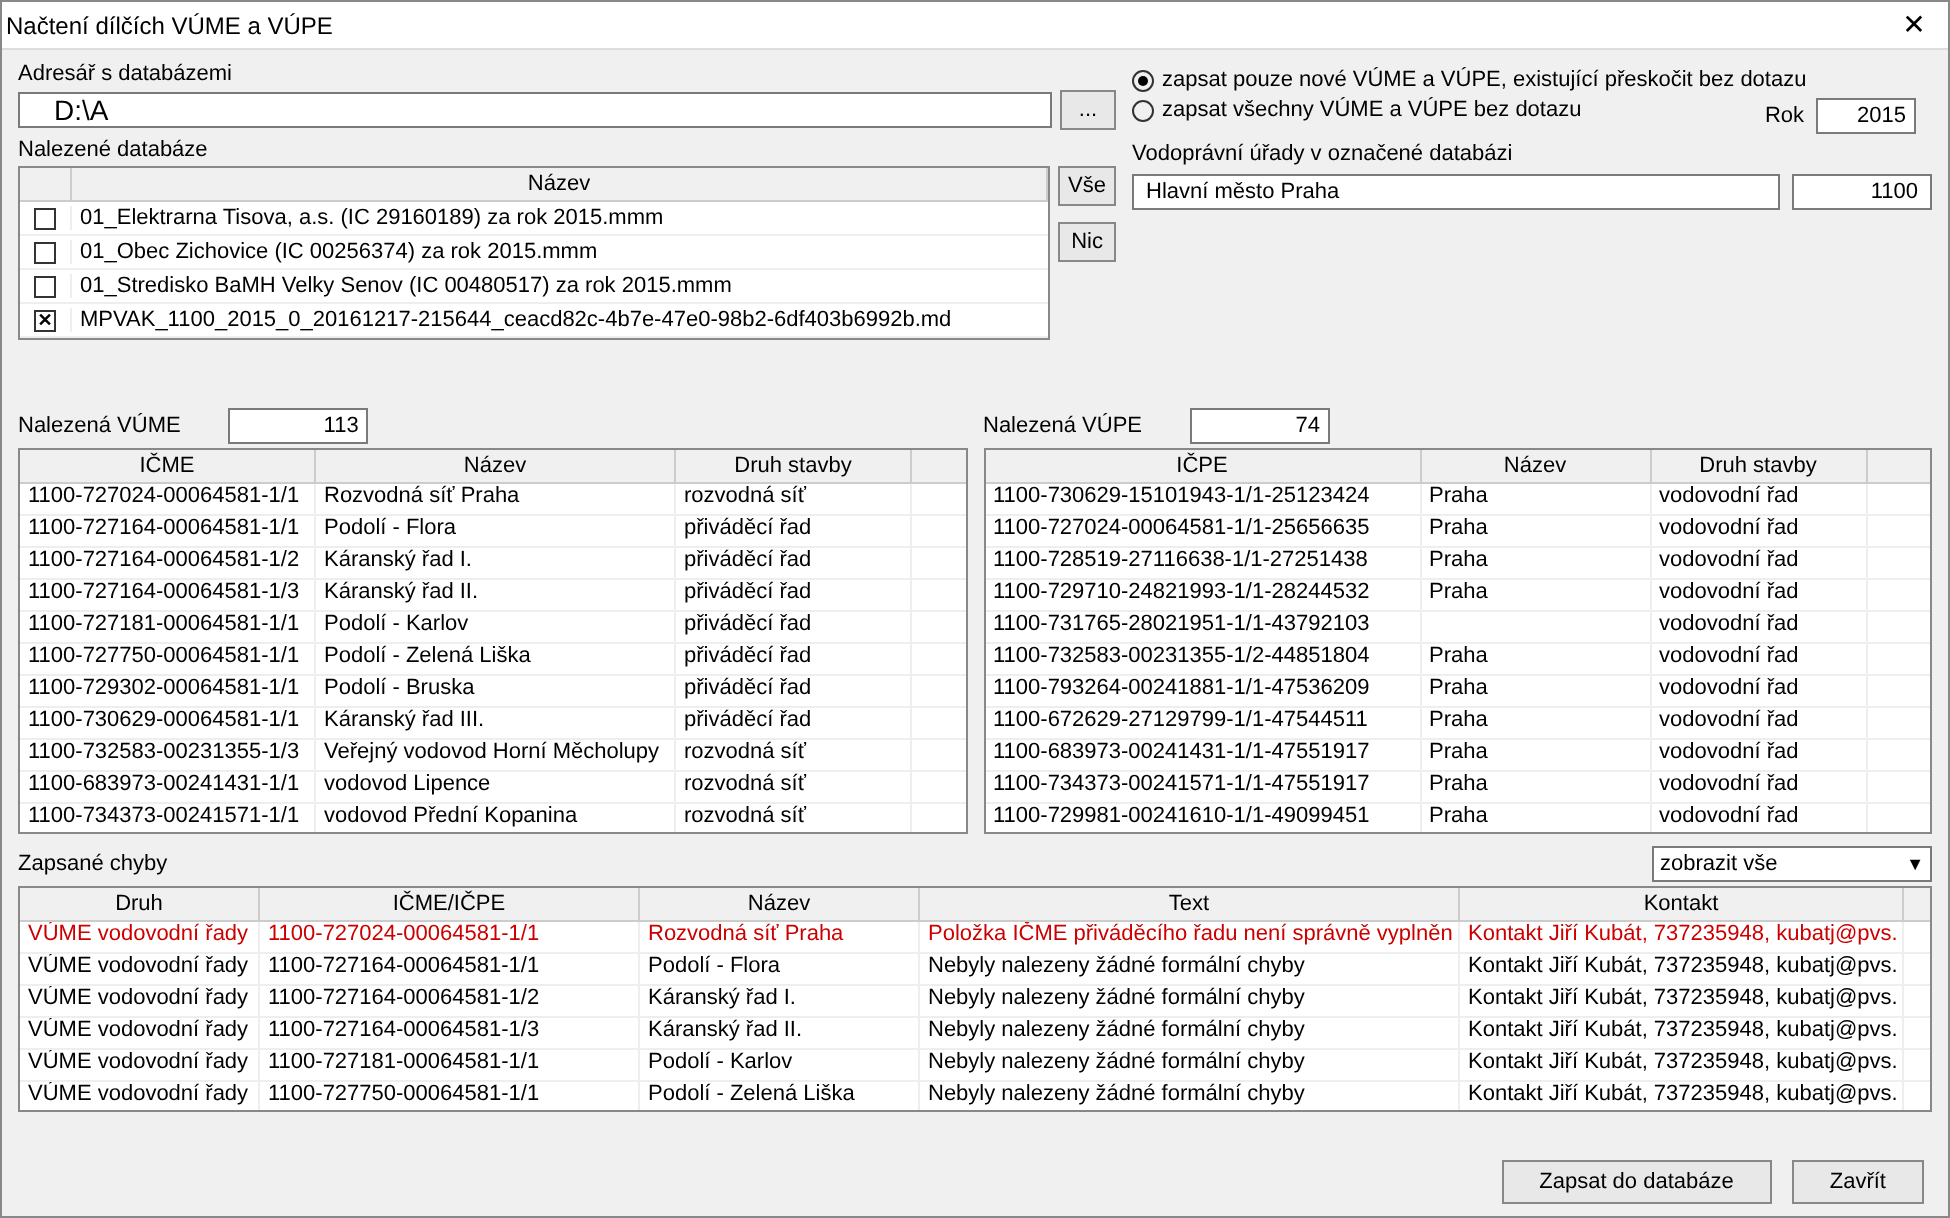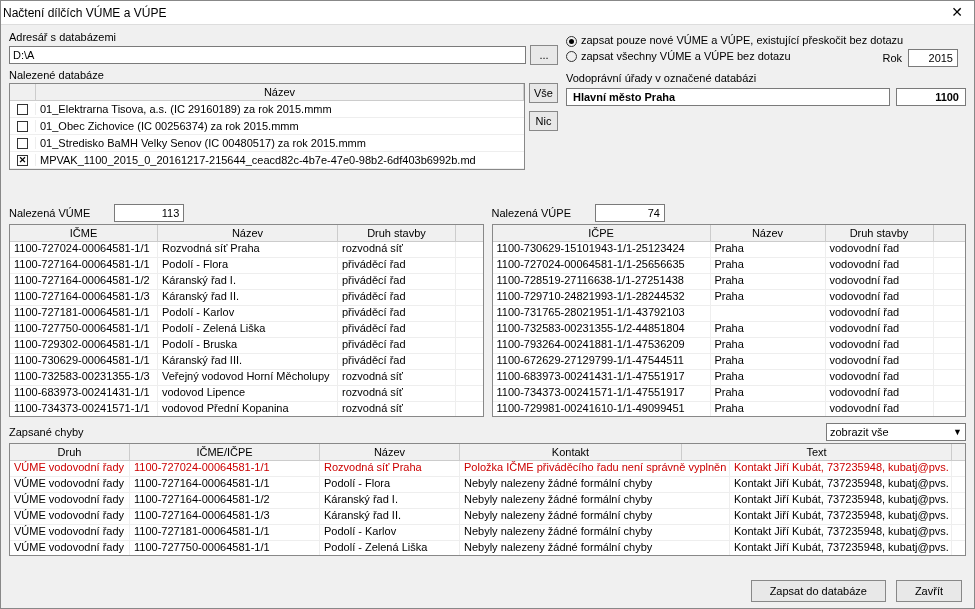--- a/index.html
+++ b/index.html
@@ -7,21 +7,21 @@
 .window { width: 975px; height: 609px; background: #f0f0f0; border: 1px solid #888; display: flex; flex-direction: column; }
 .titlebar { height: 24px; background: #fff; display: flex; align-items: center; justify-content: space-between; padding: 0 2px; border-bottom: 1px solid #ddd; }
 .titlebar-text { font-size: 12px; }
 .close-btn { width: 30px; height: 20px; text-align: center; line-height: 18px; font-size: 14px; cursor: pointer; }
 .content { flex: 1; padding: 6px 8px; overflow: hidden; display: flex; flex-direction: column; }
 .top-section { display: flex; gap: 8px; }
 .left-top { flex: 1; }
 .right-top { width: 400px; }
 .label { font-size: 11px; margin-bottom: 2px; display: block; }
 .input-row { display: flex; align-items: center; gap: 4px; margin-bottom: 4px; }
-.text-input { height: 18px; border: 1px solid #7a7a7a; padding: 0 3px; font-size: 11px; background: #fff; }
+.text-input { height: 18px; border: 1px solid #7a7a7a; padding: 0 17px; font-size: 14px; background: #fff; }
 .small-btn { height: 20px; min-width: 28px; border: 1px solid #888; background: #e8e8e8; font-size: 11px; cursor: pointer; padding: 0 4px; }
 .db-table { border: 1px solid #888; background: #fff; }
 .db-header { background: #f0f0f0; border-bottom: 1px solid #ccc; display: flex; }
 .db-header-cell { padding: 2px 4px; text-align: center; flex: 1; border-right: 1px solid #ccc; }
 .db-row { display: flex; border-bottom: 1px solid #eee; height: 17px; align-items: center; }
 .db-check { width: 26px; text-align: center; border-right: 1px solid #eee; }
 .db-name { flex: 1; padding: 0 4px; overflow: hidden; white-space: nowrap; }
 .checkbox { width: 11px; height: 11px; border: 1px solid #333; display: inline-block; vertical-align: middle; }
 .checkbox.checked::after { content: "✕"; font-size: 9px; line-height: 9px; display: block; text-align: center; font-weight: bold; }
 .radio-row { margin: 3px 0; }
@@ -42,21 +42,21 @@
 .vupe-c1 { width: 218px; } .vupe-c2 { width: 115px; } .vupe-c3 { width: 108px; }
 .errors-section { margin-top: 6px; }
 .err-head { display: flex; align-items: center; margin-bottom: 2px; }
 .err-combo { margin-left: auto; width: 140px; height: 18px; border: 1px solid #7a7a7a; background: #fff; display: flex; align-items: center; padding: 0 3px; }
 .err-combo-arrow { margin-left: auto; font-size: 9px; }
 .err-grid { border: 1px solid #888; background: #fff; height: 113px; overflow: hidden; }
 .err-c1 { width: 120px; } .err-c2 { width: 190px; } .err-c3 { width: 140px; } .err-c4 { width: 270px; } .err-c5 { width: 222px; }
 .red-row .grid-cell { color: #c00; }
 .footer { height: 34px; display: flex; align-items: center; justify-content: flex-end; gap: 10px; padding: 0 12px; }
 .footer-btn { height: 22px; padding: 0 18px; border: 1px solid #888; background: #e8e8e8; font-size: 11px; cursor: pointer; }
-.vu-row { display: flex; gap: 6px; margin-top: 4px; font-weight: bold; }
+.vu-row { display: flex; gap: 6px; margin-top: 4px; }
 .vu-name { flex: 1; height: 18px; border: 1px solid #7a7a7a; background: #fff; padding: 0 6px; line-height: 16px; }
 .vu-code { width: 70px; height: 18px; border: 1px solid #7a7a7a; background: #fff; text-align: right; padding: 0 6px; line-height: 16px; }
 </style>
 </head>
 <body>
 
 <div class="window">
   <div class="titlebar">
     <span class="titlebar-text">Načtení dílčích VÚME a VÚPE</span>
     <span class="close-btn">✕</span>
@@ -270,22 +270,22 @@
         <div class="err-combo">
           <span>zobrazit vše</span>
           <span class="err-combo-arrow">▼</span>
         </div>
       </div>
       <div class="err-grid">
         <div class="grid-header">
           <div class="grid-header-cell err-c1">Druh</div>
           <div class="grid-header-cell err-c2">IČME/IČPE</div>
           <div class="grid-header-cell err-c3">Název</div>
+          <div class="grid-header-cell err-c4">Text</div>
           <div class="grid-header-cell err-c5">Kontakt</div>
-          <div class="grid-header-cell err-c4">Text</div>
         </div>
         <div id="err-body">
             <div class="grid-row red-row">
               <div class="grid-cell err-c1">VÚME vodovodní řady</div>
               <div class="grid-cell err-c2">1100-727024-00064581-1/1</div>
               <div class="grid-cell err-c3">Rozvodná síť Praha</div>
               <div class="grid-cell err-c4">Položka IČME přiváděcího řadu není správně vyplněn</div>
               <div class="grid-cell err-c5">Kontakt Jiří Kubát, 737235948, kubatj@pvs.</div>
             </div>
             <div class="grid-row">

